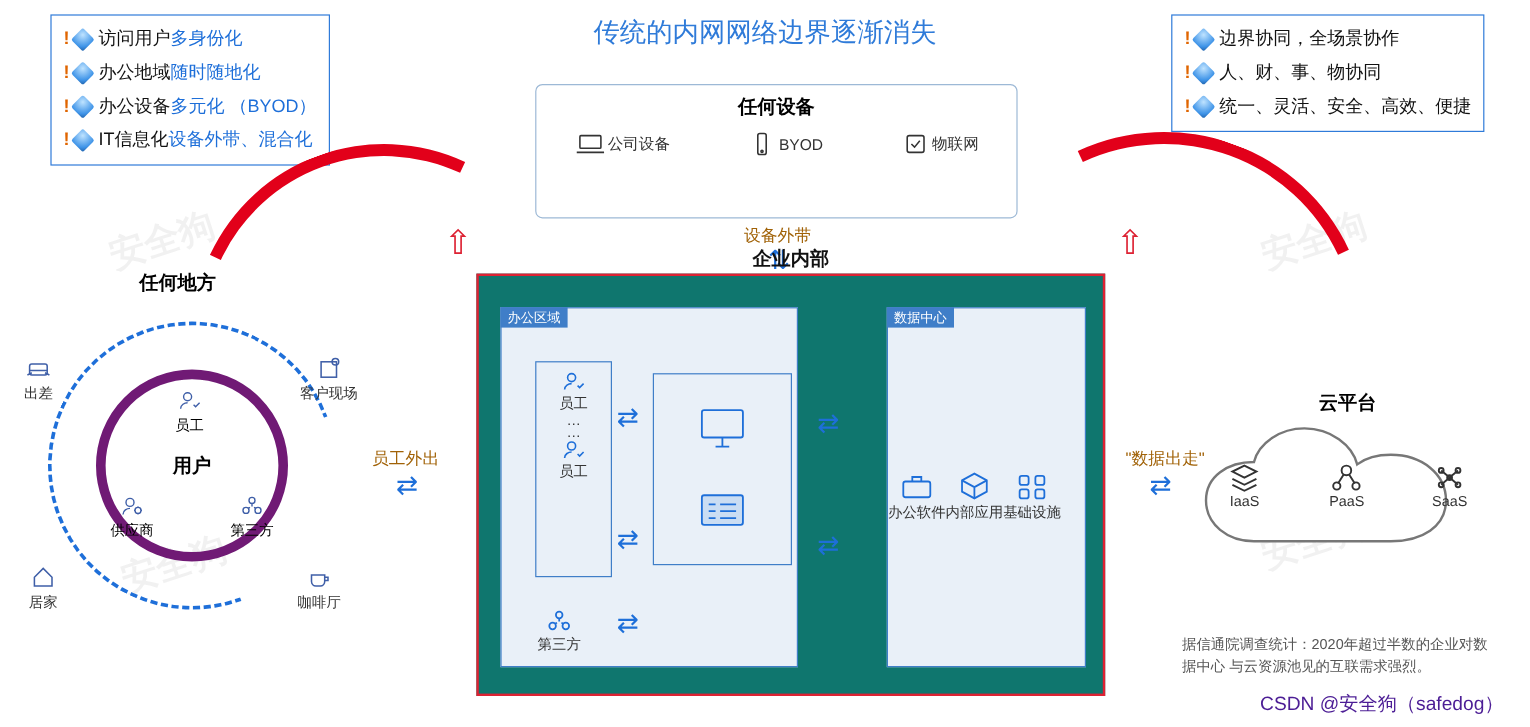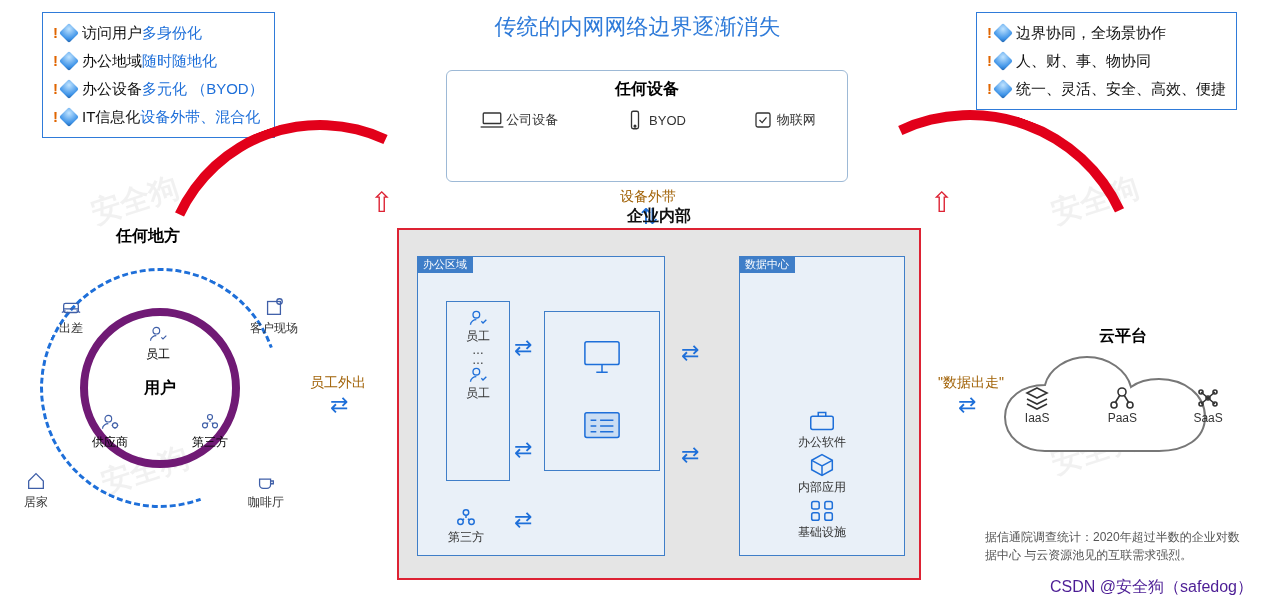--- a/index.html
+++ b/index.html
@@ -39,21 +39,21 @@
   .device-box .hdr { font-weight:700; font-size:16px; margin-top:8px; }
   .device-row { display:flex; justify-content:space-around; margin-top:8px; }
   .dev-item { display:flex; flex-direction:row; align-items:center; font-size:13px; color:#333; }
   .dev-item svg { width:28px; height:24px; stroke:#333; fill:none; stroke-width:1.5; }
 
   .conn-label { position:absolute; font-size:14px; color:#a16207; }
 
   
   .enterprise {
     position:absolute; left:397px; top:228px; width:524px; height:352px;
-    border:2px solid #d23; background:#e5e5e5;
+    border:2px solid #d23; background:#0f766e;
   }
   .enterprise .hdr {
     position:absolute; top:-24px; left:0; width:100%; text-align:center;
     font-weight:700; font-size:16px; color:#111;
   }
   .inner-box {
     position:absolute; border:1px solid #3f7ec8; background:#e9f0f8;
   }
   .inner-box .tag {
     position:absolute; top:-1px; left:-1px; background:#3f7ec8; color:#fff;
@@ -68,21 +68,21 @@
     border:1px solid #3f7ec8; text-align:center; font-size:12px; color:#333;
     padding-top:6px;
   }
   .emp-stack .dots { line-height:10px; }
   .third-party { position:absolute; left:30px; top:250px; text-align:center; font-size:12px; }
 
   .node-icon { display:flex; flex-direction:column; align-items:center; font-size:12px; color:#333; }
   .node-icon svg { stroke:#1e6fd9; fill:none; stroke-width:1.6; }
 
   
-  .dc-col { display:flex; flex-direction:column; align-items:center; justify-content:flex-end;
+  .dc-col { display:flex; flex-direction:row; align-items:center; justify-content:flex-start;
             height:100%; padding:28px 0 14px; }
   .dc-col .node-icon svg { width:30px; height:28px; }
 
   
   .monitors { position:absolute; left:126px; top:54px; width:116px; height:160px;
               border:1px solid #3f7ec8; display:flex; flex-direction:column;
               align-items:center; justify-content:space-around; padding:10px 0; }
   .monitors svg { width:46px; height:38px; stroke:#1e6fd9; fill:none; stroke-width:1.6; }
 
   
@@ -241,21 +241,21 @@
 <div class="dblarrow-v" style="left:640px; top:204px;"></div>
 
 <div class="anywhere-title">任何地方</div>
 
 <div class="anywhere">
   <div class="outer"></div>
   <div class="inner">
     <span class="center">用户</span>
   </div>
 
-  <div class="around" style="left:0px;  top:48px;margin-left:39px;"><svg viewBox="0 0 24 24">
+  <div class="around" style="left:0px;  top:48px;"><svg viewBox="0 0 24 24">
         <rect x="4" y="8" width="16" height="10" rx="2"></rect>
         <path d="M4 14h16M2 18l4-2M22 18l-4-2"></path>
       </svg><span>出差</span></div>
   <div class="around" style="left:230px; top:48px;"><svg viewBox="0 0 24 24">
         <rect x="5" y="6" width="14" height="14"></rect>
         <circle cx="18" cy="6" r="3"></circle>
       </svg><span>客户现场</span></div>
   <div class="around" style="left:4px;  top:222px;"><svg viewBox="0 0 24 24">
         <path d="M4 12L12 4l8 8v8H4z"></path>
       </svg><span>居家</span></div>

